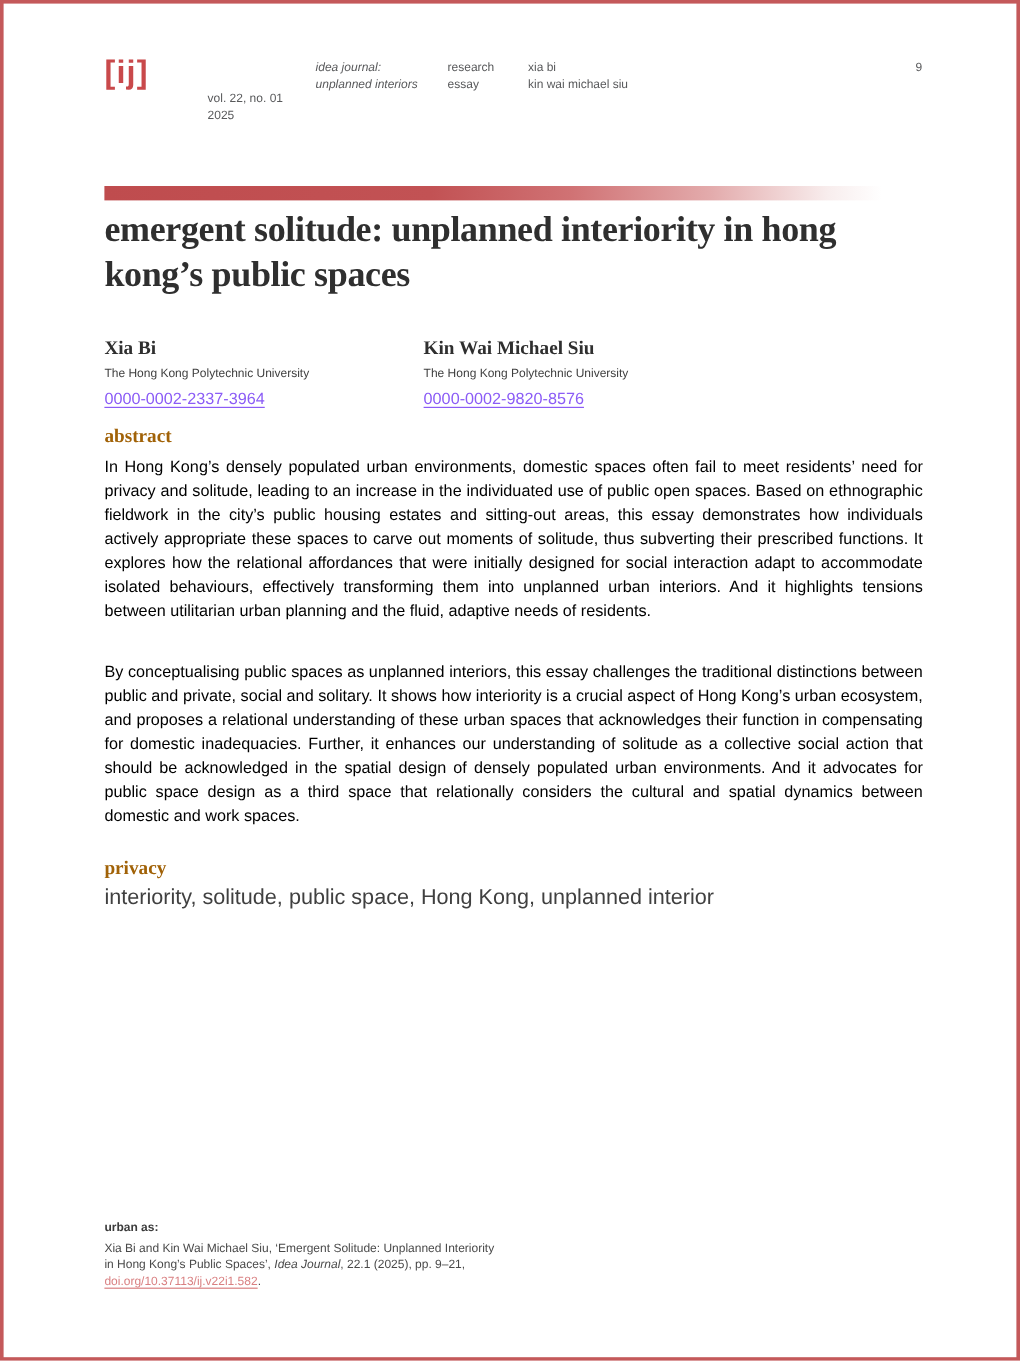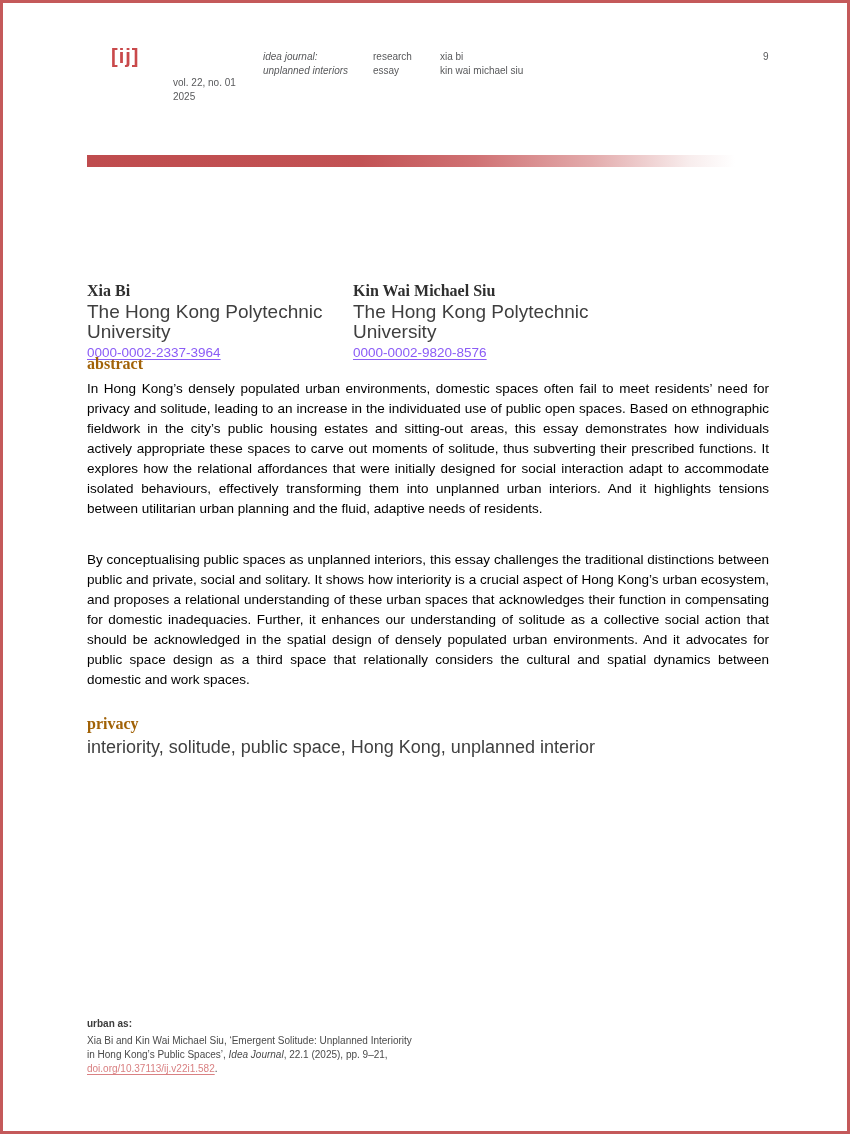--- a/index.html
+++ b/index.html
@@ -10,23 +10,22 @@
     box-sizing: border-box;
     background: #ffffff;
     border: 3px solid #c4595a;
     overflow: hidden;
     font-family: "Liberation Sans", "DejaVu Sans", sans-serif;
   }
   
   .logo {
     position: absolute; left: 84px; top: 42px;
     font-family: "Liberation Sans", sans-serif;
-    font-weight: 700; font-size: 20px; letter-spacing: 1px;
+    font-weight: 700; font-size: 27px; letter-spacing: 1px;
     color: #c9494b;
-    margin-left: 24px;
   }
   .hdr-col {
     position: absolute; top: 47px;
     font-size: 10px; line-height: 14px; color: #58595b;
     white-space: nowrap;
   }
   .hdr-vol     { left: 170px; margin-top: 26px; }
   .hdr-journal { left: 260px; font-style: italic; }
   .hdr-type    { left: 370px; }
   .hdr-authors { left: 437px; }
@@ -45,21 +44,21 @@
     letter-spacing: -0.3px; color: #2f2f2f;
   }
   
   .author-col { position: absolute; top: 277px; width: 260px; }
   .author-col.first  { left: 84px; }
   .author-col.second { left: 350px; }
   .author-name {
     font-family: "Liberation Serif", "DejaVu Serif", serif;
     font-weight: 700; font-size: 16px; line-height: 22px; color: #2f2f2f;
   }
-  .author-affil { font-size: 19px; line-height: 20px; color: #3f3f3f; }
+  .author-affil { font-size: 10px; line-height: 20px; color: #3f3f3f; }
   .orcid-link {
     display: inline-block; margin-top: 1px;
     font-size: 13.5px; line-height: 19px;
     color: #8b5cf6; text-decoration: underline;
     text-decoration-thickness: 1px; text-underline-offset: 2px;
     cursor: pointer;
   }
   
   .section-heading {
     position: absolute; left: 84px;
@@ -119,20 +118,21 @@
 
   <div class="hdr-col hdr-authors">
     <div>xia bi</div>
     <div>kin wai michael siu</div>
   </div>
 
 
   <div class="hdr-col hdr-page">9</div>
 
   <div class="grad-bar"></div>
+  <h1 class="article-title" style="margin:0">emergent solitude: unplanned interiority in hong kong’s public spaces</h1>
 
   <div class="author-col first">
     <div class="author-name">Xia Bi</div>
     <div class="author-affil">The Hong Kong Polytechnic University</div>
     <a class="orcid-link">0000-0002-2337-3964</a>
   </div>
 
   <div class="author-col second">
     <div class="author-name">Kin Wai Michael Siu</div>
     <div class="author-affil">The Hong Kong Polytechnic University</div>

